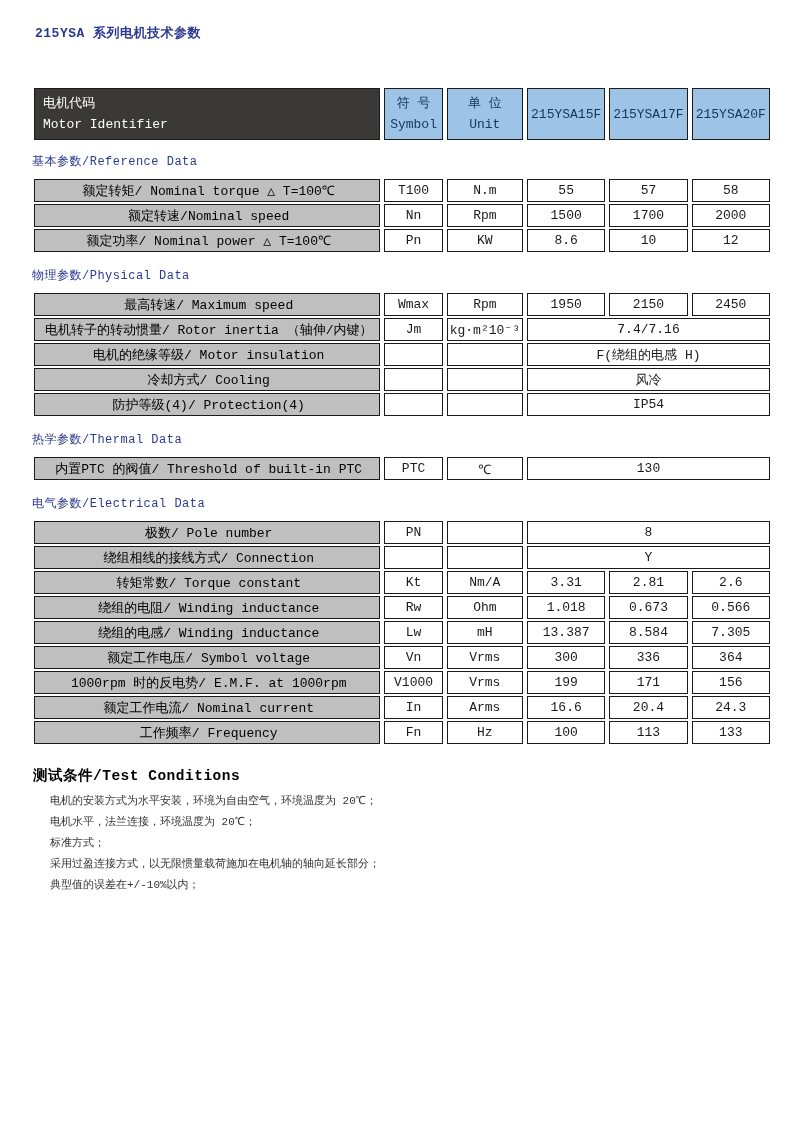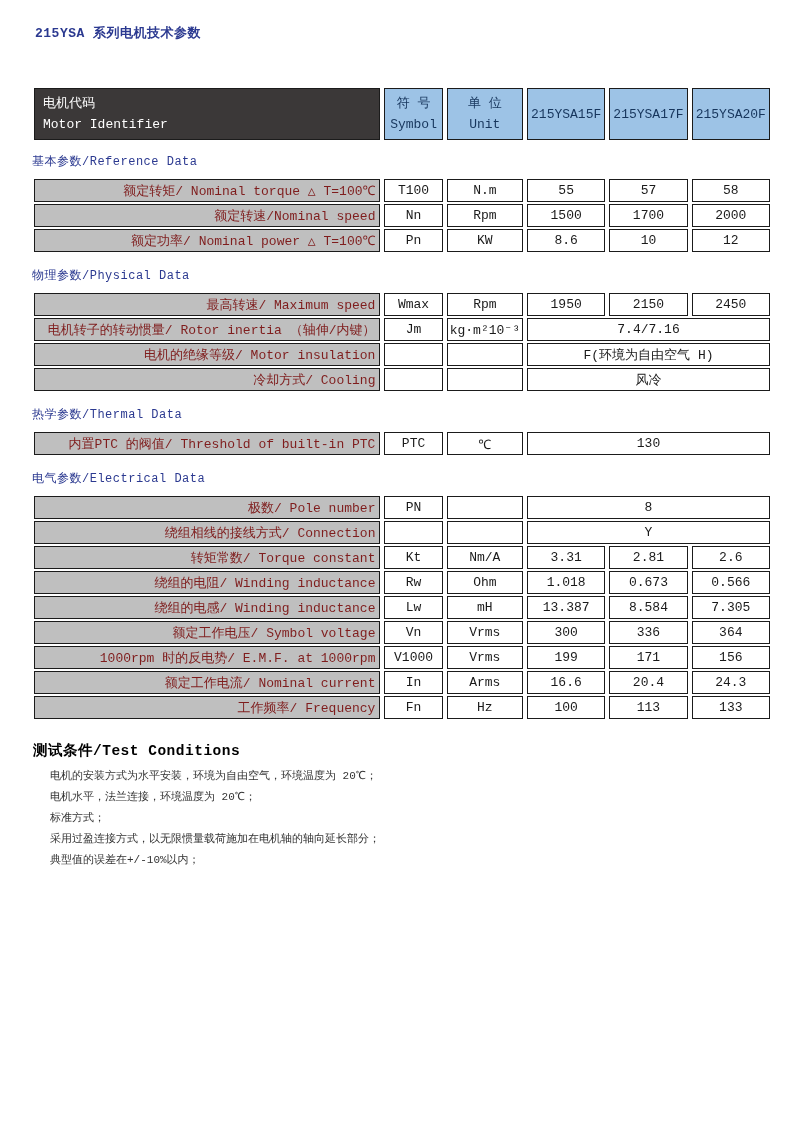--- a/index.html
+++ b/index.html
@@ -42,22 +42,22 @@
   th.h-blue{
     background:var(--hdr-blue);color:var(--hdr-blue-text);
     text-align:center;height:44px;line-height:21px;padding:3px 2px;
   }
   
   .section-heading{
     color:var(--accent);font-size:12px;
     margin:13px 0 7px 2px;letter-spacing:0.5px;
   }
   td.c-name{
-    background:var(--label-gray);text-align:right;
-    padding:1px 4px 1px 7px;height:19px;color:#7f1d1d;
+    background:var(--label-gray);text-align:center;
+    padding:1px 4px 1px 7px;height:19px;color:#000000;
   }
   td.c-sym, td.c-unit, td.c-val{
     background:#fff;text-align:center;padding:1px 2px;height:19px;color:#1a1a1a;
   }
   
   .tc-heading{
     font-size:14.5px;font-weight:bold;color:#000;
     margin:20px 0 6px 3px;letter-spacing:0.5px;
   }
   .tc-line{
@@ -164,27 +164,33 @@
           <tr>
             <td class="c-name">电机转子的转动惯量/ Rotor inertia （轴伸/内键）</td>
             <td class="c-sym">Jm</td>
             <td class="c-unit">kg·m²10⁻³</td>
             <td class="c-val" colspan="3">7.4/7.16</td>
           </tr>
           <tr>
             <td class="c-name">电机的绝缘等级/ Motor insulation</td>
             <td class="c-sym"></td>
             <td class="c-unit"></td>
-            <td class="c-val" colspan="3">F(环境为自由空气 H)</td>
+            <td class="c-val" colspan="3">F(绕组的电感 H)</td>
           </tr>
           <tr>
             <td class="c-name">冷却方式/ Cooling</td>
             <td class="c-sym"></td>
             <td class="c-unit"></td>
             <td class="c-val" colspan="3">风冷</td>
+          </tr>
+          <tr>
+            <td class="c-name">防护等级(4)/ Protection(4)</td>
+            <td class="c-sym"></td>
+            <td class="c-unit"></td>
+            <td class="c-val" colspan="3">IP54</td>
           </tr>
         </tbody>
     </table>
   </div>
 
   <div class="section">
     <div class="section-heading">热学参数/Thermal Data</div>
     <table class="spec">
       <colgroup>
         <col style="width:345px">

